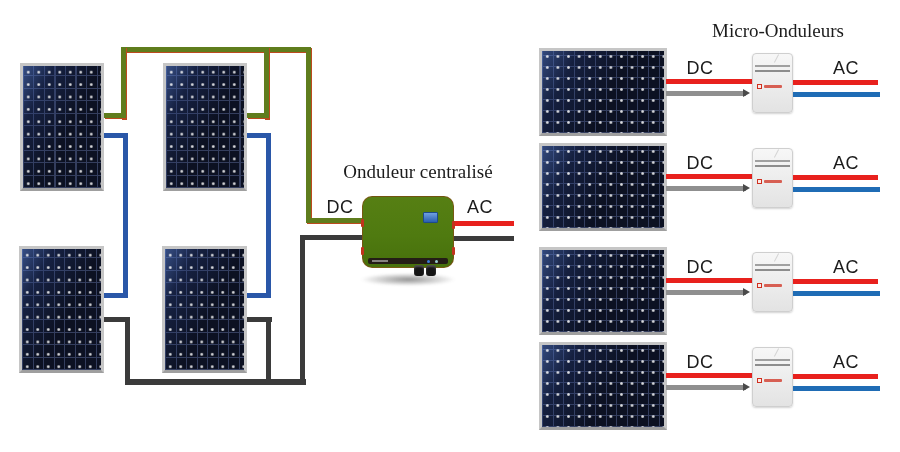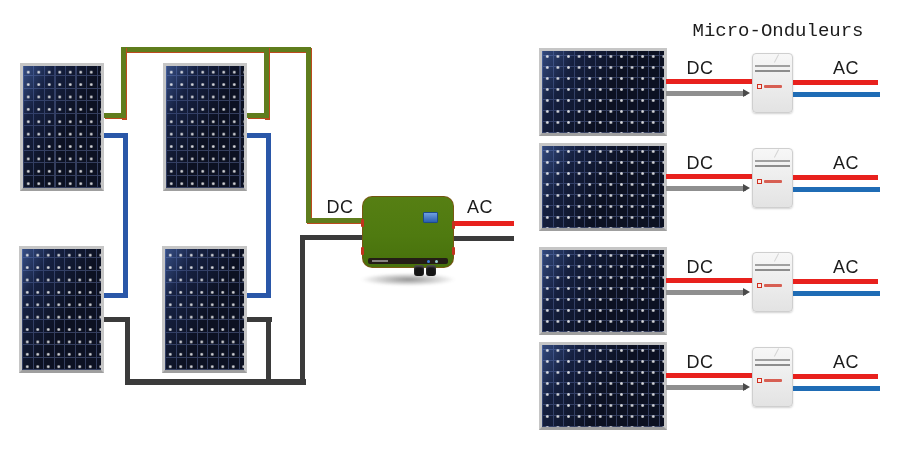--- a/index.html
+++ b/index.html
@@ -71,21 +71,21 @@
   .micro .logo{position:absolute;left:4px;top:30px;display:flex;align-items:center;gap:2px;}
   .micro .logo .sq{width:5px;height:5px;border:1px solid #d03020;background:#fbeae6;box-sizing:border-box;}
   .micro .logo .bar{width:18px;height:3px;background:rgba(208,48,32,.75);border-radius:1px;}
 
   .mrow{position:absolute;left:0;width:370px;height:95px;}
   .arrowhead{position:absolute;left:213px;top:41px;width:0;height:0;
     border-top:4px solid transparent;border-bottom:4px solid transparent;
     border-left:7px solid #4a4a4a;}
 
   
-  .title{position:absolute;font-family:Liberation Mono, monospace;font-size:19px;color:#1c1c1c;
+  .title{position:absolute;font-family:Liberation Serif, serif;font-size:19px;color:#1c1c1c;
          text-align:center;white-space:nowrap;}
   .io-label{position:absolute;font-weight:400;font-size:18px;color:#1b1b1b;
             text-align:center;letter-spacing:0.5px;white-space:nowrap;}
   .mrow .io-label{top:10px;}
   .mrow .dc-pos{left:136px;width:68px;}
   .mrow .ac-pos{left:282px;width:68px;}
 </style>
 </head>
 <body>
 
@@ -133,20 +133,21 @@
       <div class="nub" style="right:-2px;top:50px;"></div>
       <div class="inv-strip">
         <span class="txt"></span>
         <span class="led1"></span>
         <span class="led2"></span>
       </div>
     </div>
     <div class="knob" style="left:414px;top:265px;"></div>
     <div class="knob" style="left:426px;top:265px;"></div>
 
+    <div class="title" style="left:318px;top:161px;width:200px;">Onduleur centralisé</div>
     <div class="io-label" style="left:320px;top:197px;width:40px;">DC</div>
     <div class="io-label" style="left:458px;top:197px;width:44px;">AC</div>
   </div>
 
   <div class="abs" style="left:530px;top:0;width:370px;height:452px;">
     <div class="title" style="left:158px;top:20px;width:180px;">Micro-Onduleurs</div>
     <div id="micro-rows" class="abs" style="left:0;top:0;width:370px;height:452px;">
         <div class="mrow" style="top: 48px;">
     <div class="panel landscape" style="left:9px;top:0;width:128px;height:88px;"></div>
     <div class="wire h red" style="left:136px;top:31px;width:87px;"></div>

